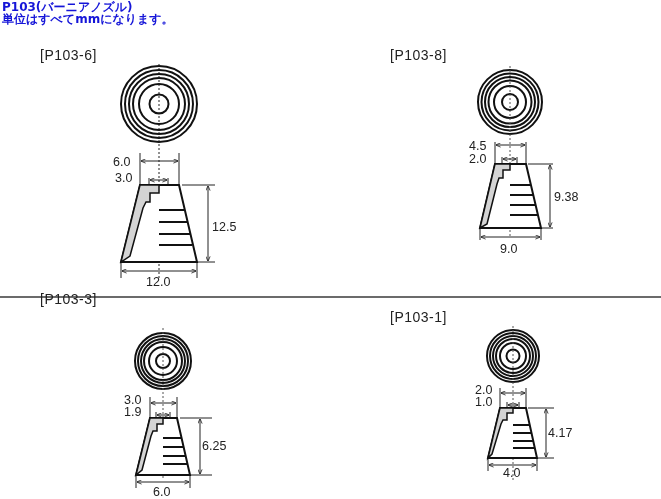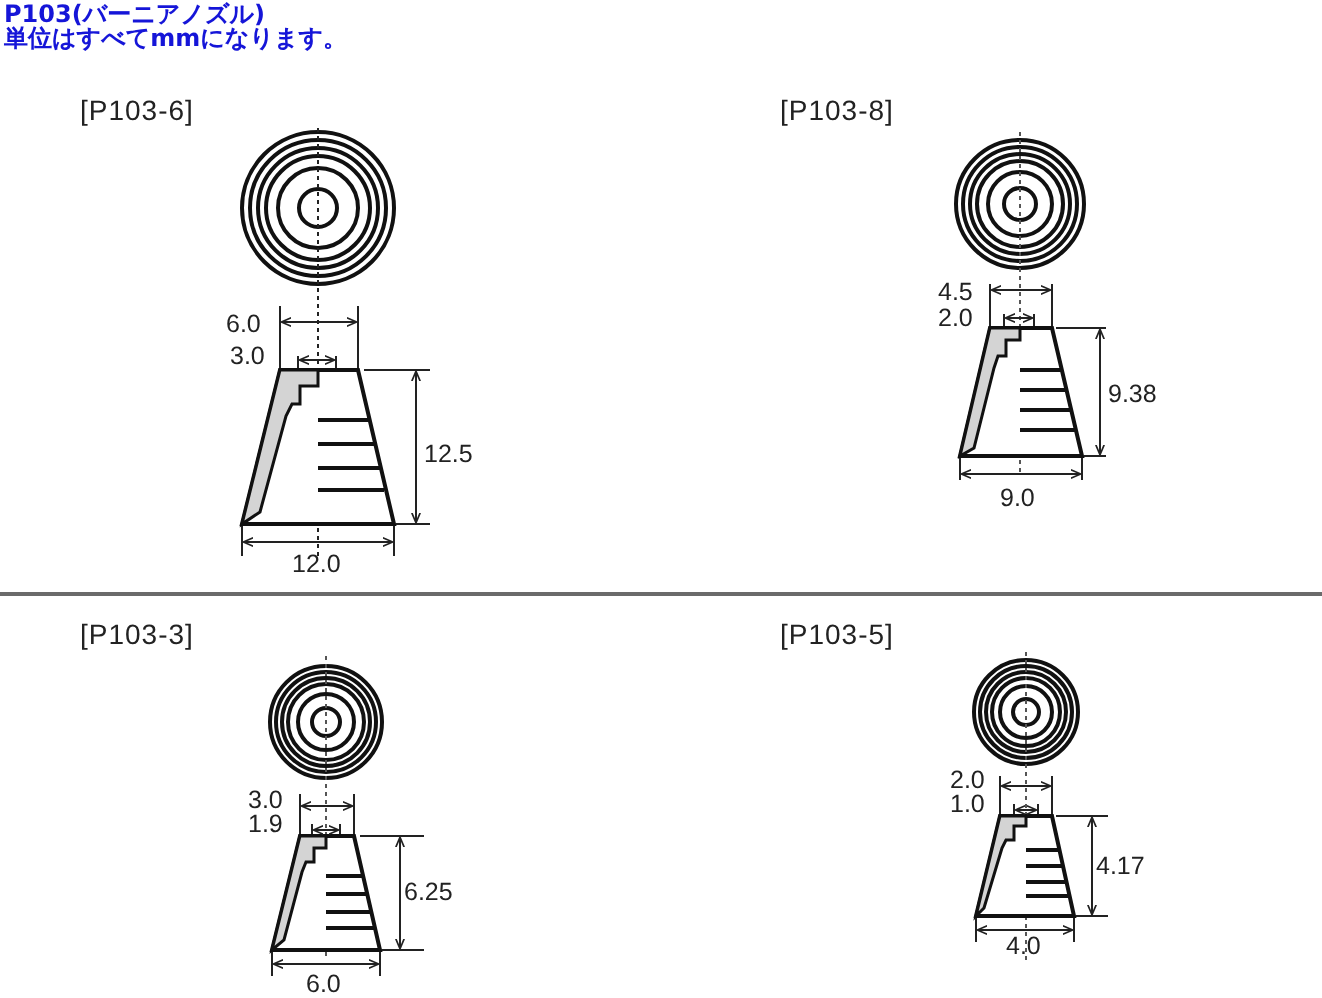--- a/index.html
+++ b/index.html
@@ -15,22 +15,22 @@
 </head>
 <body>
 
 <div class="hdr hdr1">P103(バーニアノズル)</div>
 <div class="hdr hdr2">単位はすべてmmになります。</div>
 
 <div class="divider"></div>
 
 <div class="ptitle" style="left:40px;top:47px;">[P103-6]</div>
 <div class="ptitle" style="left:390px;top:47px;">[P103-8]</div>
-<div class="ptitle" style="left:40px;top:309px;">[P103-3]</div>
-<div class="ptitle" style="left:390px;top:309px;">[P103-5]</div>
+<div class="ptitle" style="left:40px;top:291px;">[P103-3]</div>
+<div class="ptitle" style="left:390px;top:309px;">[P103-1]</div>
 
 <svg class="drw" width="661" height="499" viewBox="0 0 661 499" xmlns="http://www.w3.org/2000/svg">
   <defs>
     <marker id="arr" viewBox="0 0 6 6" refX="5.5" refY="3" markerWidth="5" markerHeight="5" orient="auto-start-reverse">
       <path d="M0,0.5 L6,3 L0,5.5" fill="none" stroke="#222" stroke-width="1"></path>
     </marker>
   </defs>
 
   <g>
     <g fill="none" stroke="#111" stroke-width="2">

